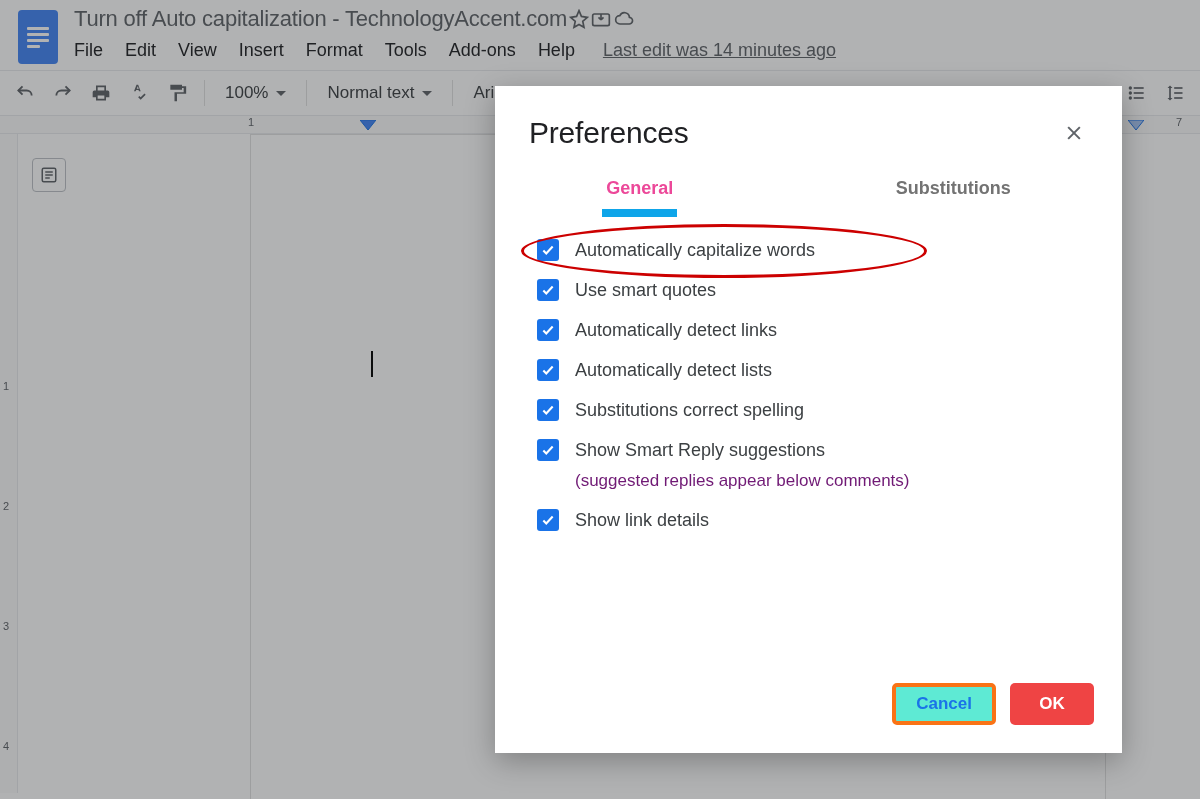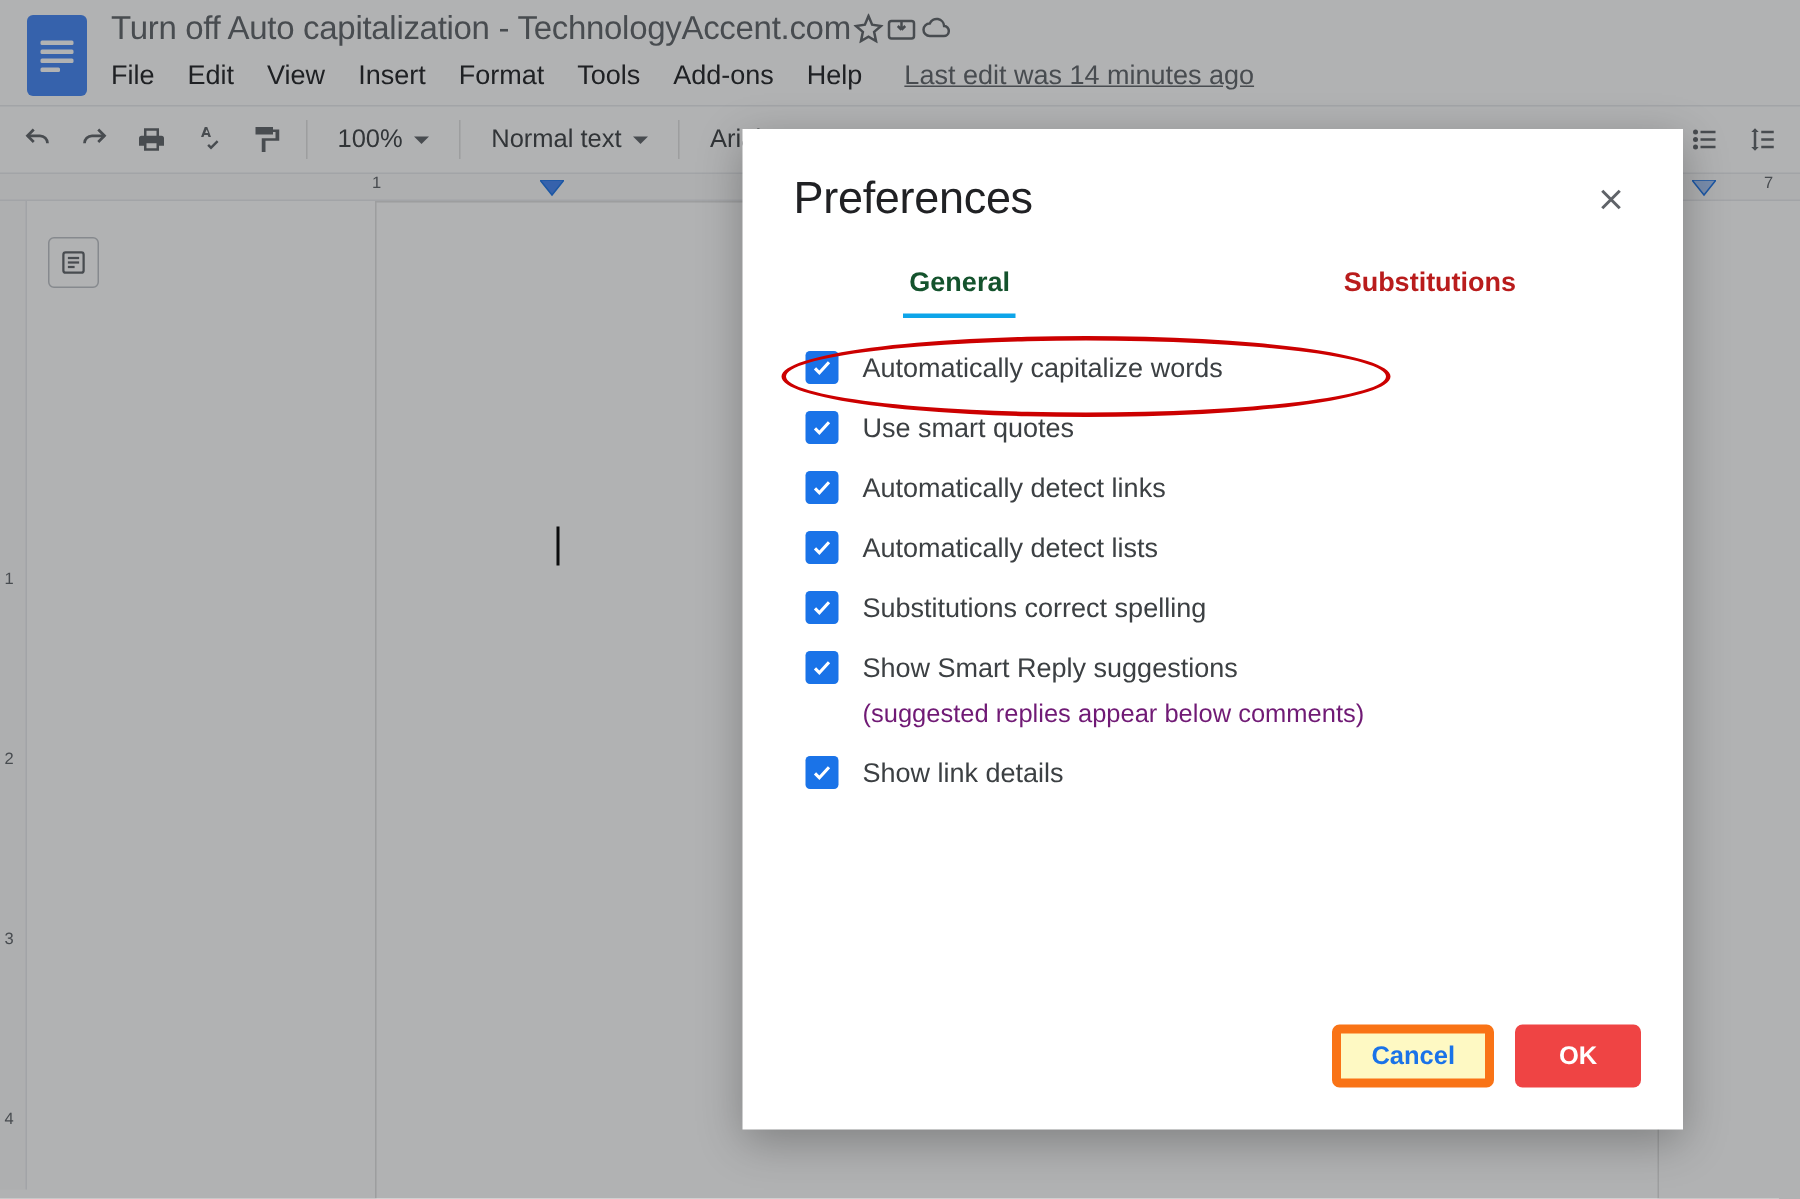--- a/index.html
+++ b/index.html
@@ -88,23 +88,23 @@
   .dlg-header{
     display:flex; align-items:center; justify-content:space-between;
     padding:30px 34px 10px 34px;
   }
   .dlg-title{ font-size:30px; letter-spacing:-0.2px; color:#202124; font-family:"Product Sans","Google Sans",Arial,sans-serif; }
   .close-x{ color:#5f6368; width:28px; height:28px; display:flex; align-items:center; justify-content:center; cursor:default;}
   .tabs{
     display:flex; justify-content:space-around; margin-top:10px;
   }
   .tab{
-    font-size:18px; font-weight:600; color:#b91c1c; padding:8px 4px 10px 4px;
-  }
-  .tab.active{ color:#14532d; border-bottom:3px solid #0ea5e9; }
+    font-size:18px; font-weight:600; color:#737373; padding:8px 4px 10px 4px;
+  }
+  .tab.active{ color:#ec4899; border-bottom:8px solid #0ea5e9; }
   .options{
     padding:22px 42px 0 42px; display:flex; flex-direction:column; gap:18px;
     font-size:18px; color:#3c4043;
   }
   .annot{
     position:absolute; left:26px; top:138px; width:406px; height:54px;
     border:3px solid #cc0000; border-radius:50%/50%;
     pointer-events:none;
   }
   .opt{ display:flex; align-items:center; gap:16px; }
@@ -114,21 +114,21 @@
   }
   .sub{ margin-left:38px; font-size:17px; color:#701a75; margin-top:-8px; }
   .dlg-footer{
     margin-top:auto; display:flex; justify-content:flex-end; gap:14px;
     padding:0 28px 28px 0;
   }
   .btn{
     min-width:84px; height:42px; border-radius:5px; font-size:17px; font-weight:600;
     display:flex; align-items:center; justify-content:center; padding:0 20px;
   }
-  .btn-cancel{ border:6px solid #f97316; background:#fef9c3; color:#1a73e8; }
+  .btn-cancel{ border:4px solid #f97316; background:#5eead4; color:#1a73e8; }
   .btn-ok{ background:#ef4444; color:#fff; }
 
   svg{ display:block; }
 </style>
 </head>
 <body>
 
 <div class="app-header">
   <div class="docs-logo">
     <div class="lines">

